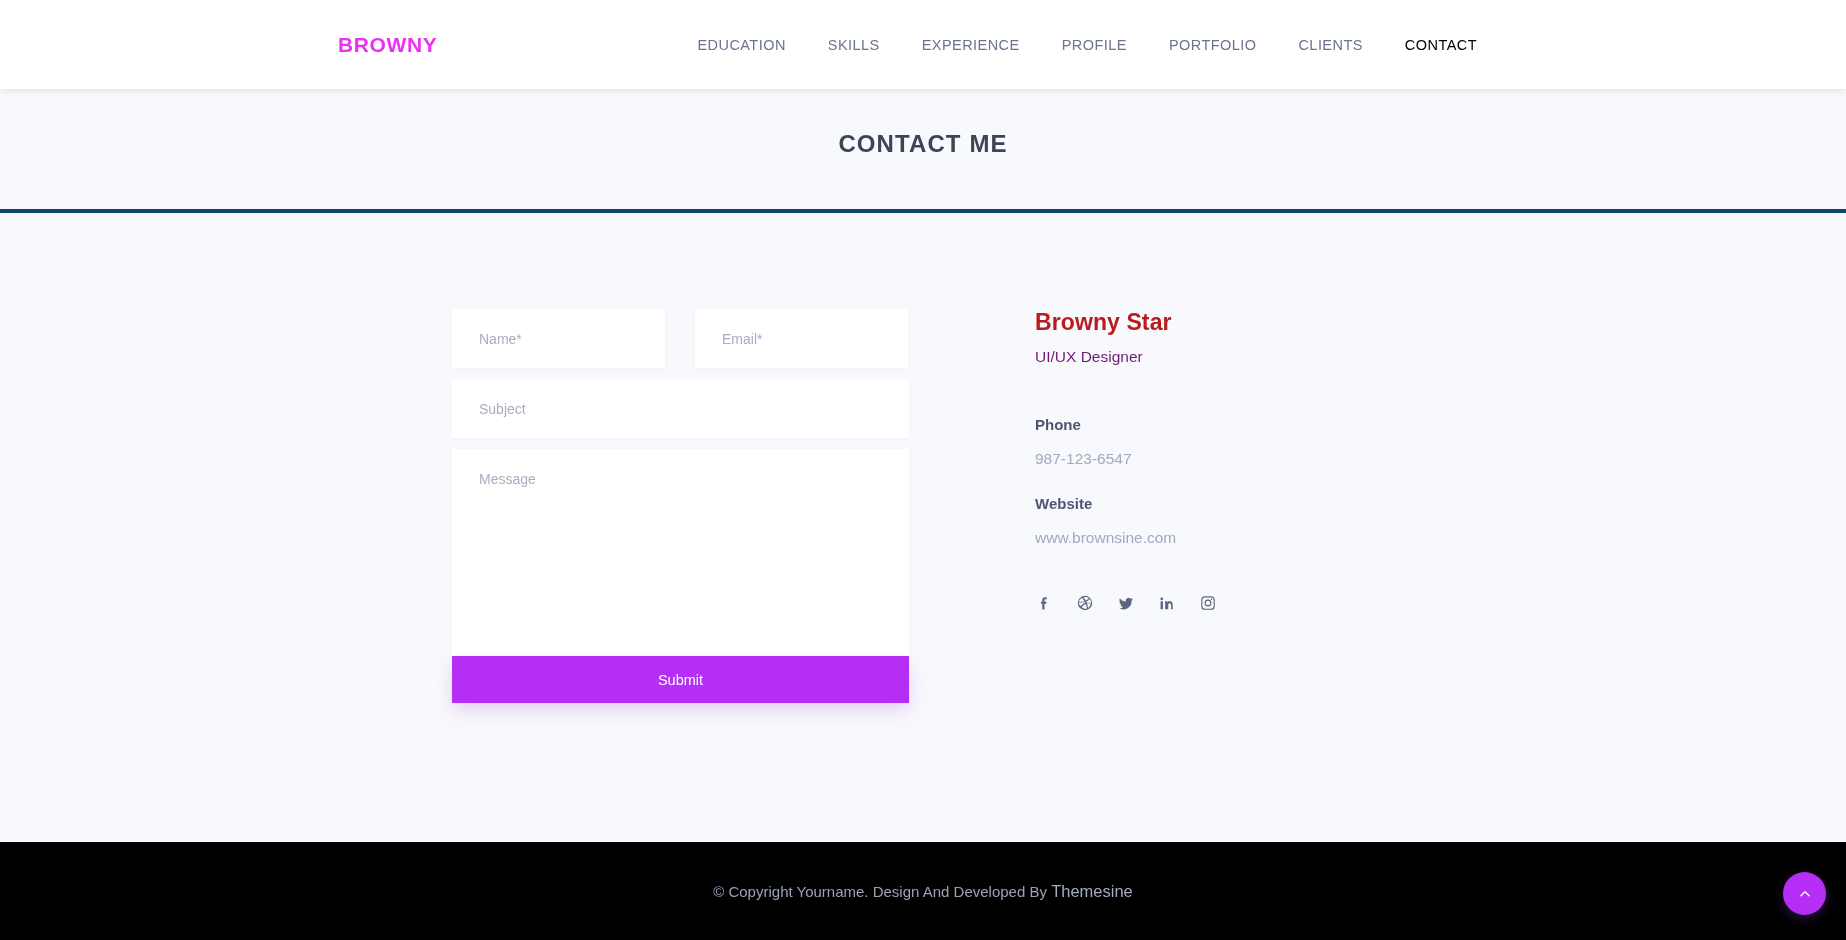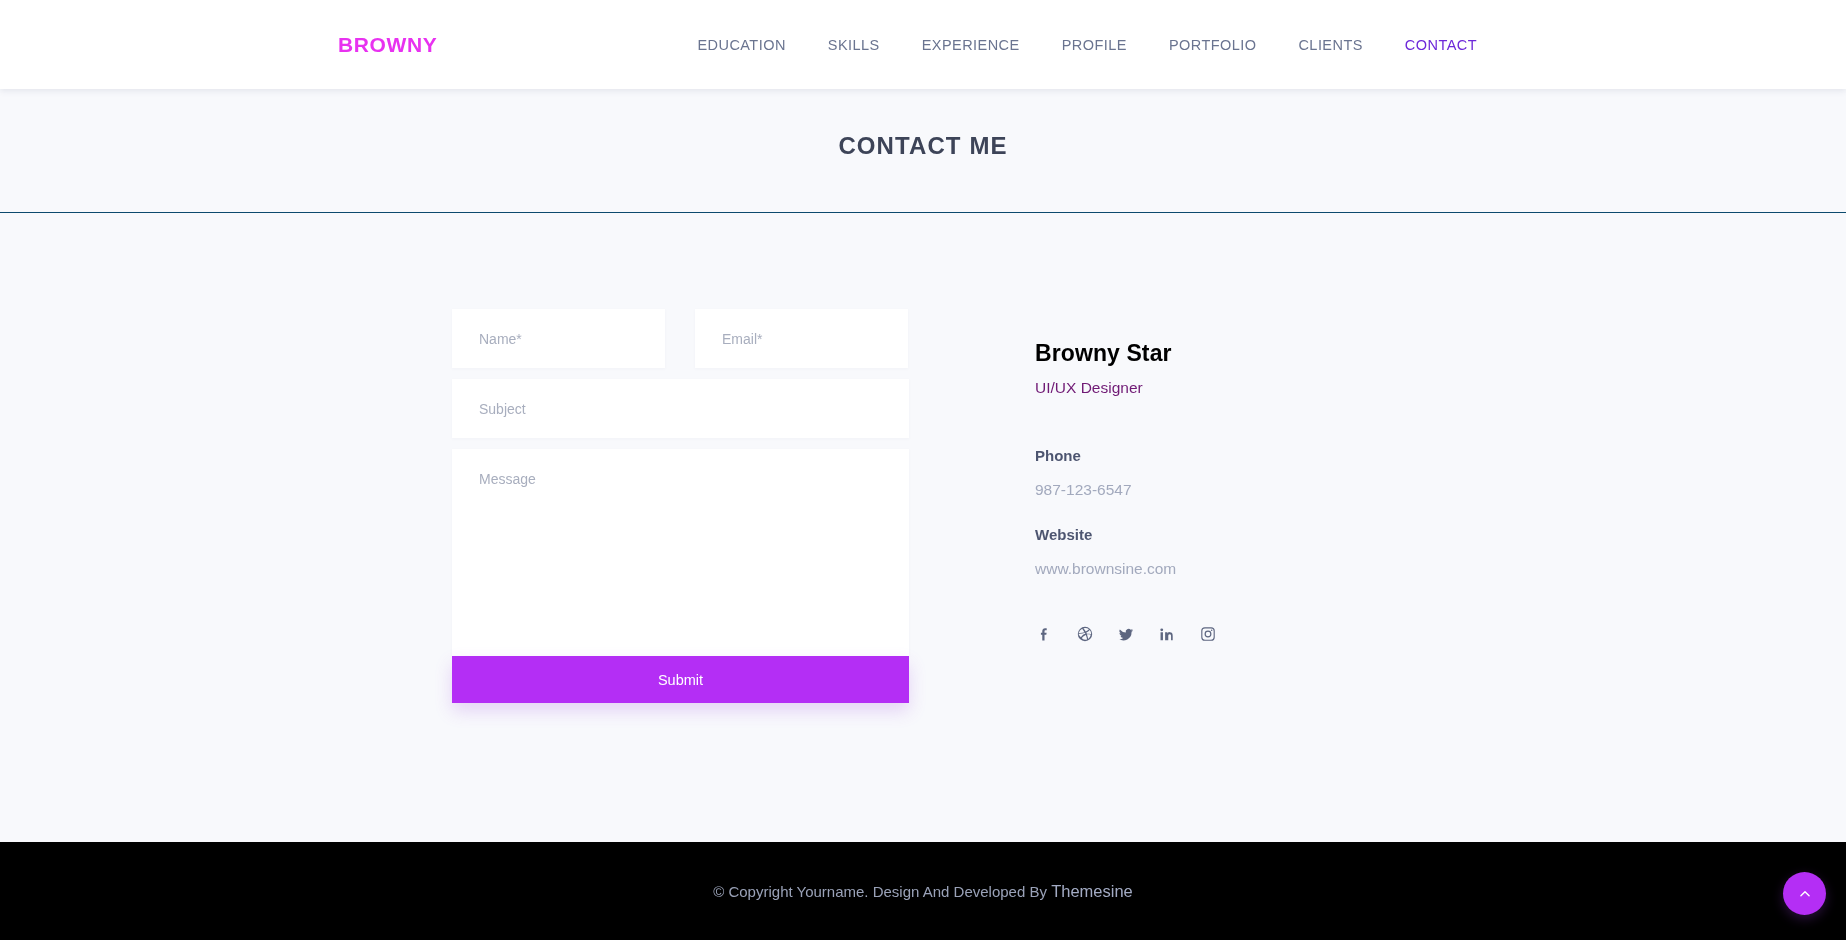--- a/index.html
+++ b/index.html
@@ -55,30 +55,30 @@
   }
   .nav-link {
     font-size: 14.5px;
     letter-spacing: 0.45px;
     color: #6a7490;
     text-decoration: none;
     padding: 0 21px;
     white-space: nowrap;
     cursor: pointer;
   }
-  .nav-link.is-active { color: #6d28d9; }
+  .nav-link.is-active { color: #000000; }
 
   
   .page-title-band {
     position: absolute;
     top: 79px; left: 0;
     width: 1846px;
     height: 134px;
     background: #f8f9fc;
-    border-bottom: 1px solid #0c4a6e;
+    border-bottom: 4px solid #0c4a6e;
     display: flex;
     align-items: center;
     justify-content: center;
   }
   .page-title {
     font-size: 24px;
     font-weight: bold;
     letter-spacing: 1.1px;
     color: #3d4458;
     white-space: nowrap;
@@ -143,24 +143,23 @@
   
   .contact-info {
     position: absolute;
     left: 1035px;
     top: 95px;
     width: 480px;
   }
   .info-name {
     font-size: 23px;
     font-weight: bold;
-    color: #000000;
+    color: #b91c1c;
     letter-spacing: 0.1px;
     margin-bottom: 12px;
-    margin-top: 31px;
   }
   .info-role {
     font-size: 15.5px;
     color: #701a75;
     margin-bottom: 50px;
   }
   .info-block { margin-bottom: 27px; }
   .info-block:last-of-type { margin-bottom: 0; }
   .info-label {
     font-size: 15px;

